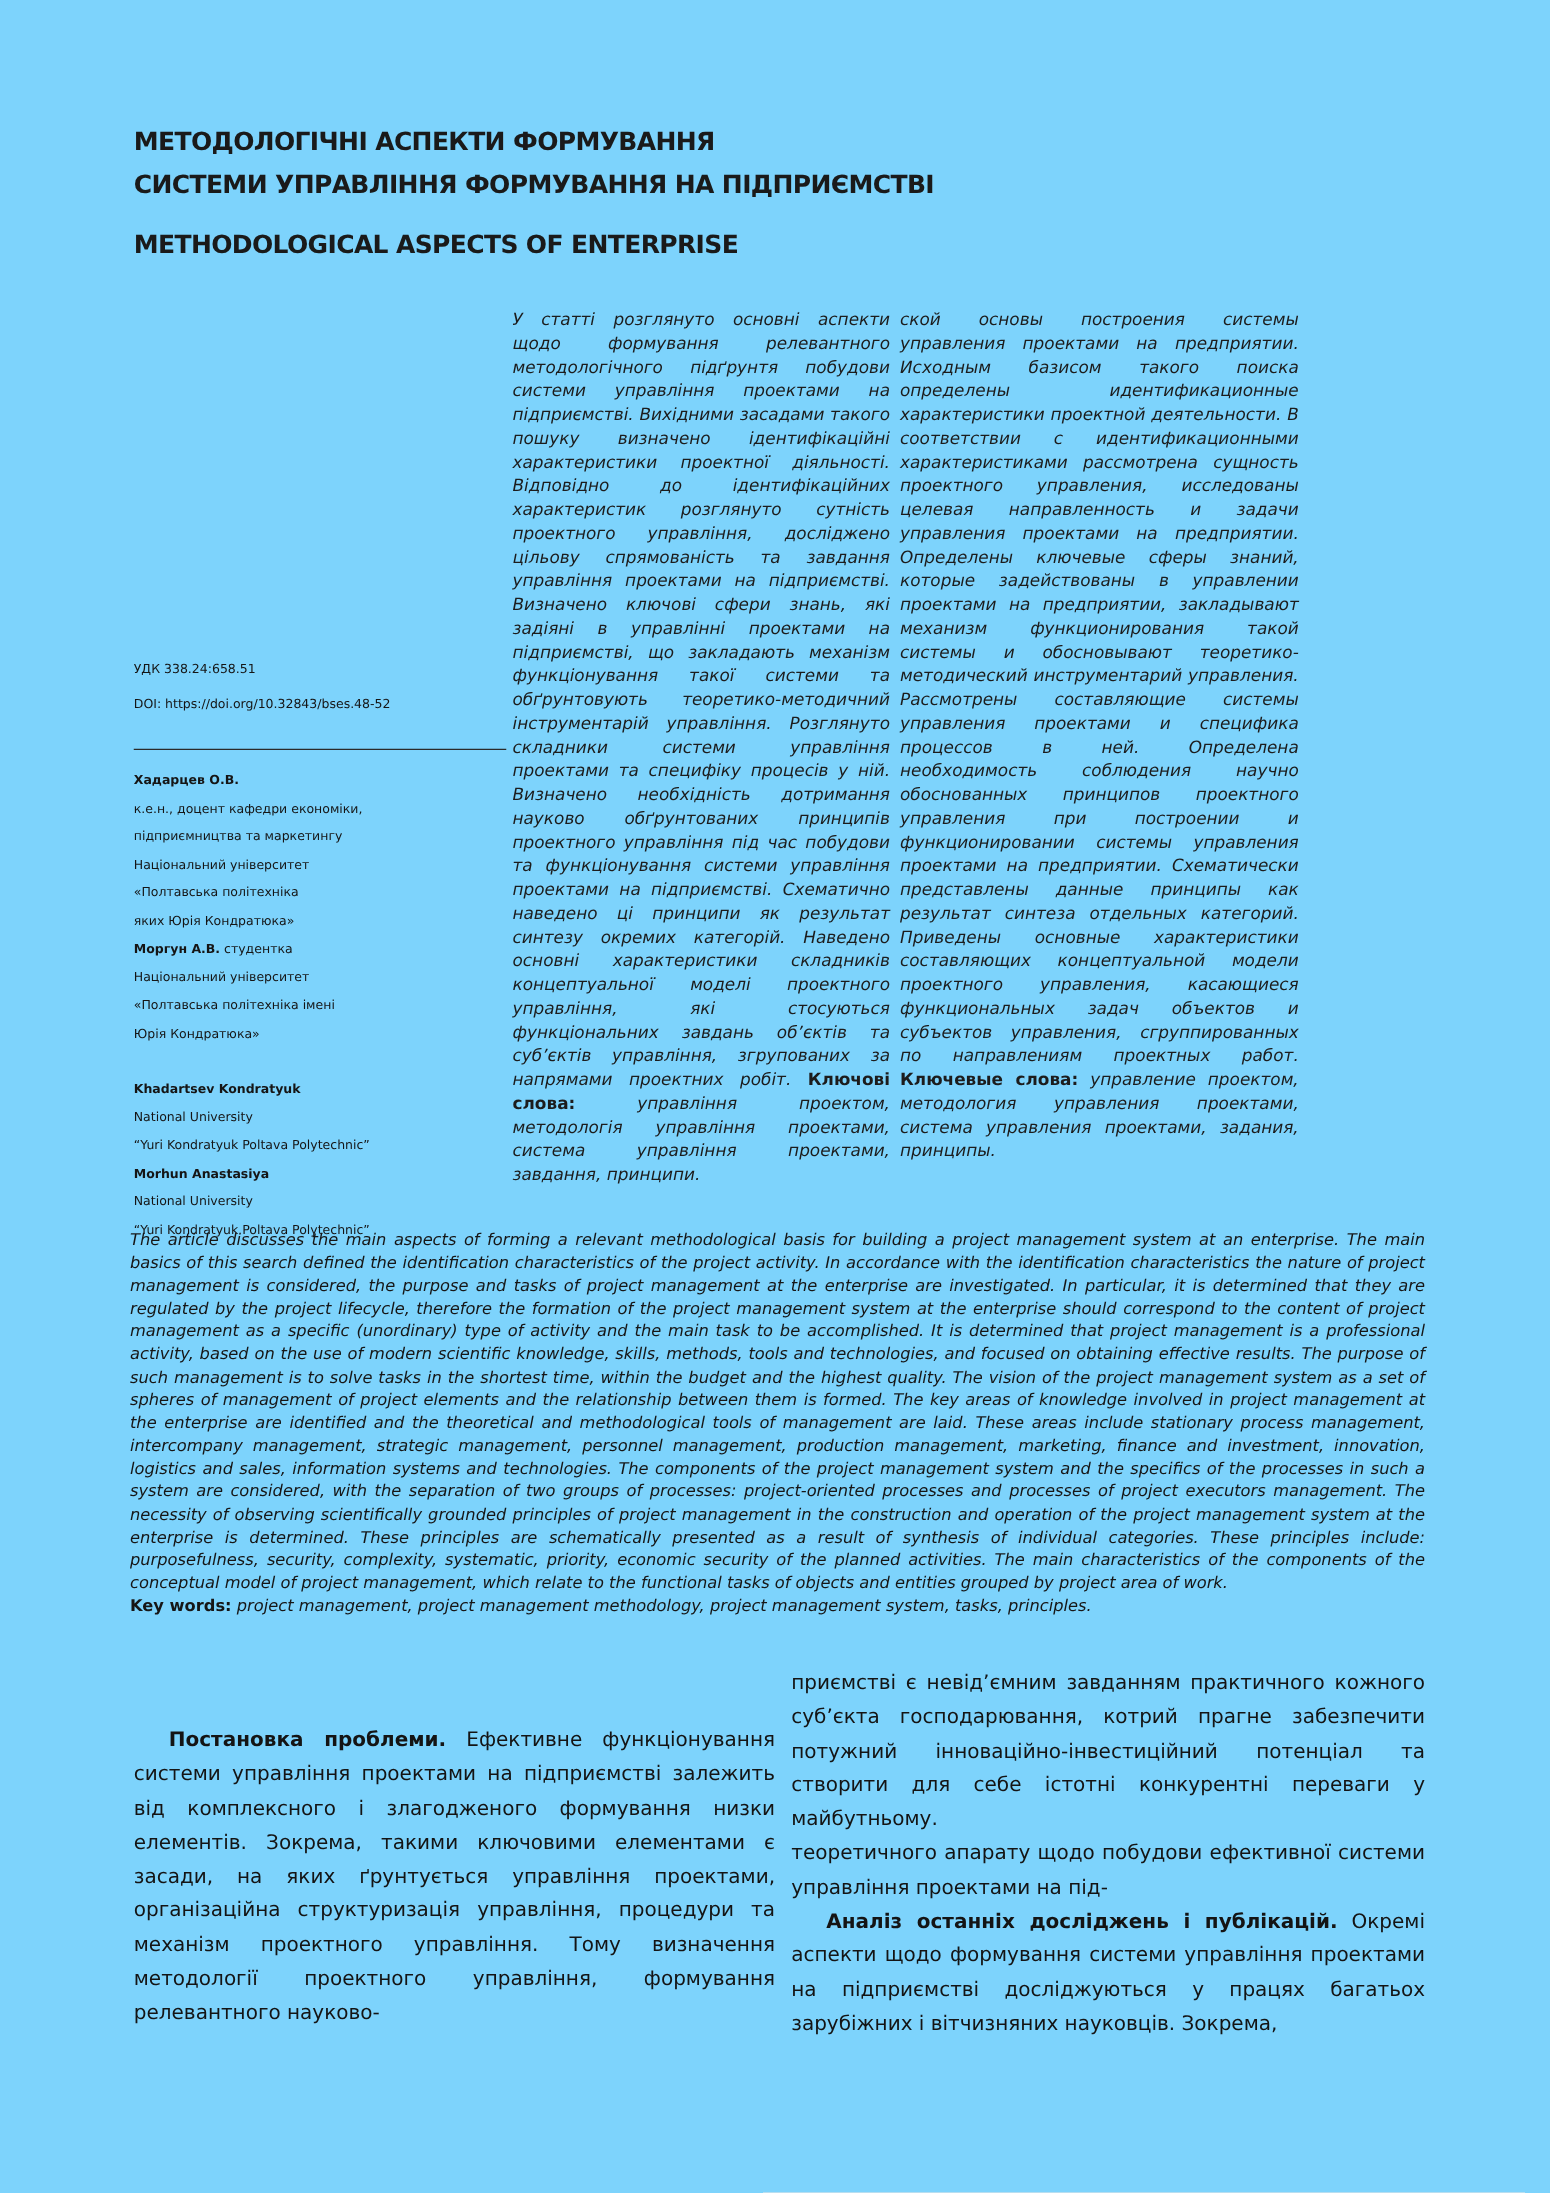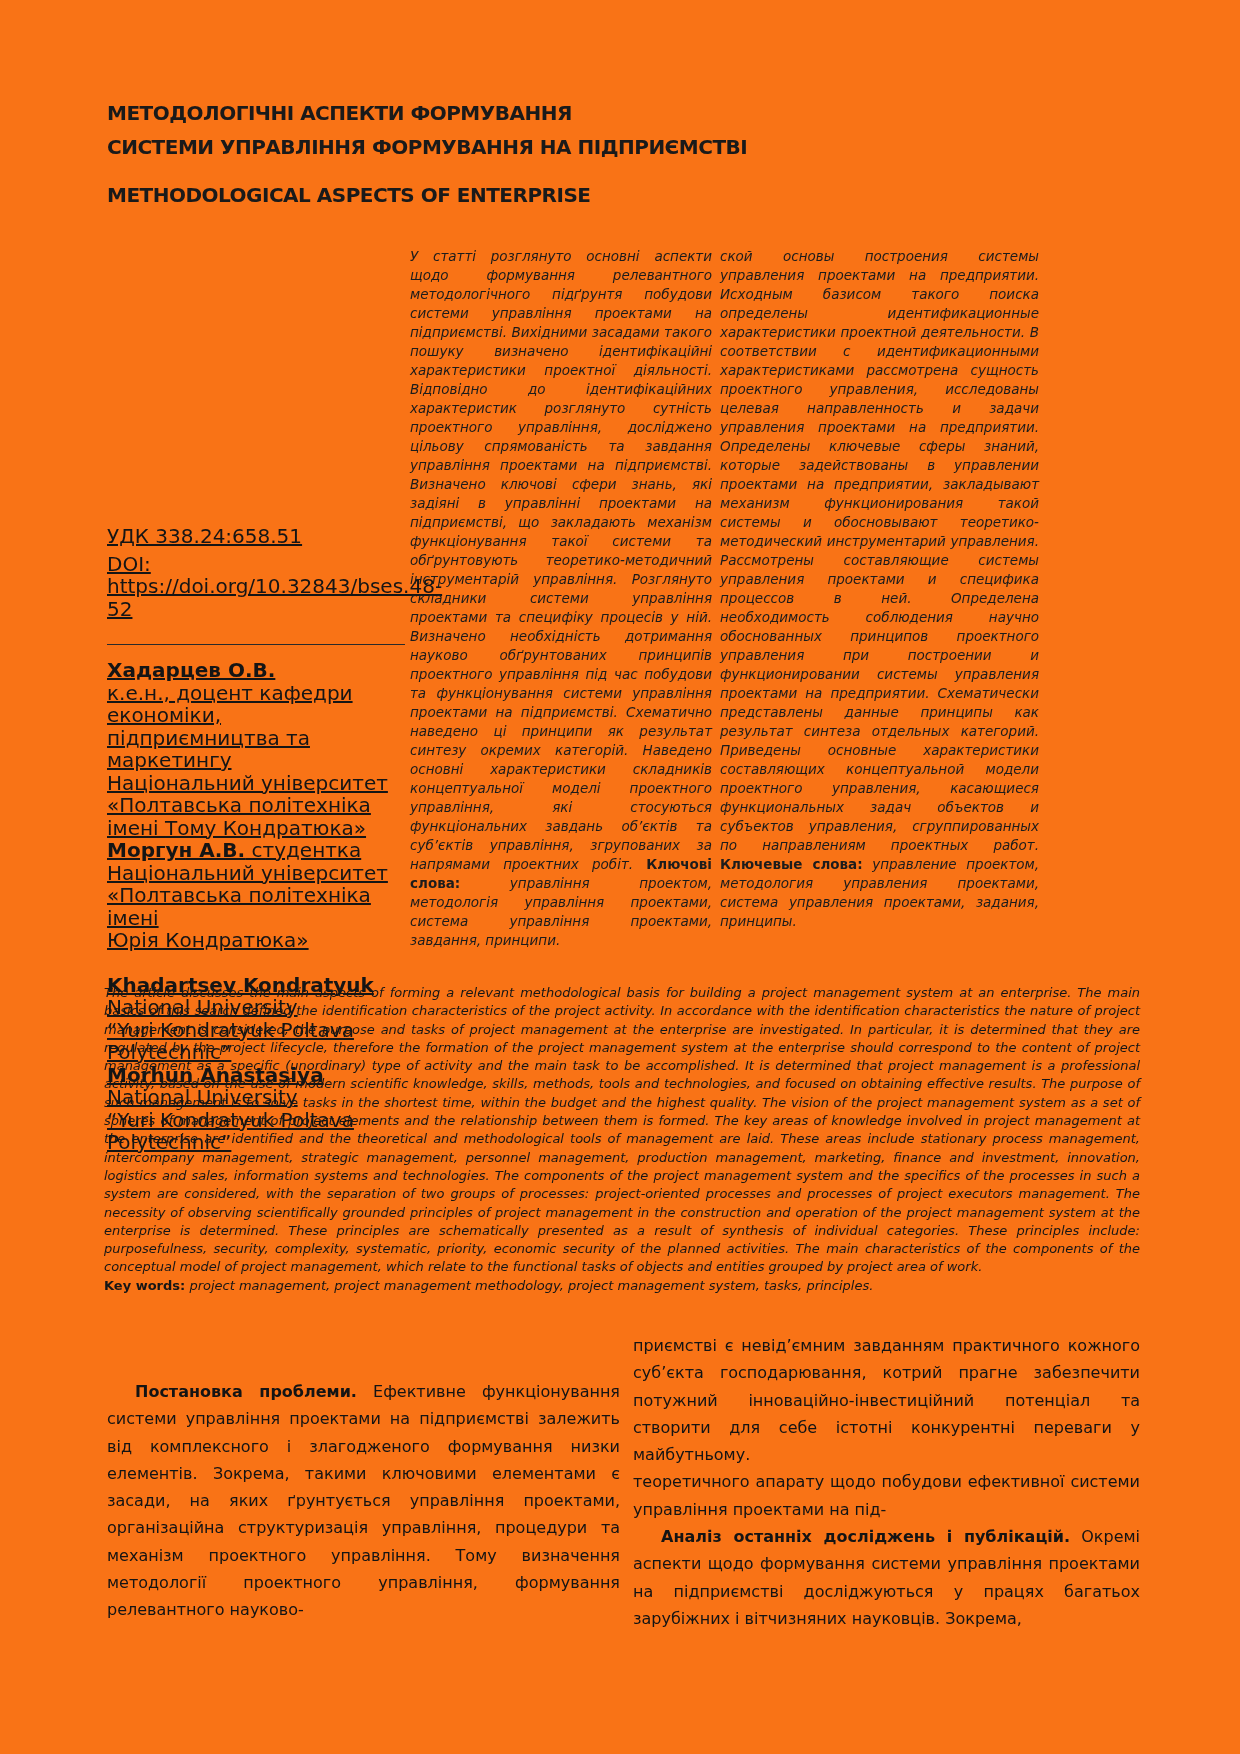--- a/index.html
+++ b/index.html
@@ -1,33 +1,33 @@
 <!DOCTYPE html>
 <html><head>
 <meta charset="utf-8">
 <style>
   html,body{margin:0;padding:0;background:#e8e8e8;}
   .page{
     position:relative;
     width:1240px;height:1754px;
     margin:0 auto;
-    background:#f97316;
+    background:#7dd3fc;
     color:#151515;
     font-family:"DejaVu Sans", sans-serif;
     overflow:hidden;
   }
   
   .titles{position:absolute;left:107px;top:96px;width:980px;}
   .title-line{
     font-size:20px;font-weight:bold;line-height:34px;letter-spacing:-0.5px;color:#1a1a1a;
   }
   .title-en{margin-top:14px;}
   
   .cols{position:absolute;left:107px;top:237px;width:932px;display:flex;}
-  .col-meta{width:298px;margin-right:5px;font-size:20px;line-height:22.5px;text-decoration:underline;}
+  .col-meta{width:298px;margin-right:5px;font-size:10px;line-height:22.5px;}
   .col-abs-uk{width:302px;margin-right:8px;}
   .col-abs-ru{width:319px;}
   .meta-spacer{height:288px;}
   .udc-line{margin-bottom:5px;}
   .doi-line{}
   .rule{border:none;border-top:1.6px solid #2a2a2a;margin:24px 0 14px 0;width:100%;}
   .b{font-weight:bold;}
   .authors div{min-height:22.5px;}
   .authors-gap{height:22px;}
   .abs{
@@ -74,21 +74,21 @@
       <div class="meta-spacer"></div>
       <div class="udc-line">УДК 338.24:658.51</div>
       <div class="doi-line">DOI: https://doi.org/10.32843/bses.48-52</div>
       <hr class="rule">
       <div class="authors">
         <div class="b">Хадарцев О.В.</div>
         <div>к.е.н., доцент кафедри економіки,</div>
         <div>підприємництва та маркетингу</div>
         <div>Національний університет</div>
         <div>«Полтавська політехніка</div>
-        <div>імені Тому Кондратюка»</div>
+        <div>яких Юрія Кондратюка»</div>
         <div><span class="b">Моргун А.В.</span><span> студентка</span></div>
         <div>Національний університет</div>
         <div>«Полтавська політехніка  імені</div>
         <div>Юрія Кондратюка»</div>
       </div>
       <div class="authors-gap"></div>
       <div class="authors">
         <div class="b">Khadartsev Kondratyuk</div>
         <div>National University</div>
         <div>“Yuri Kondratyuk Poltava Polytechnic”</div>

